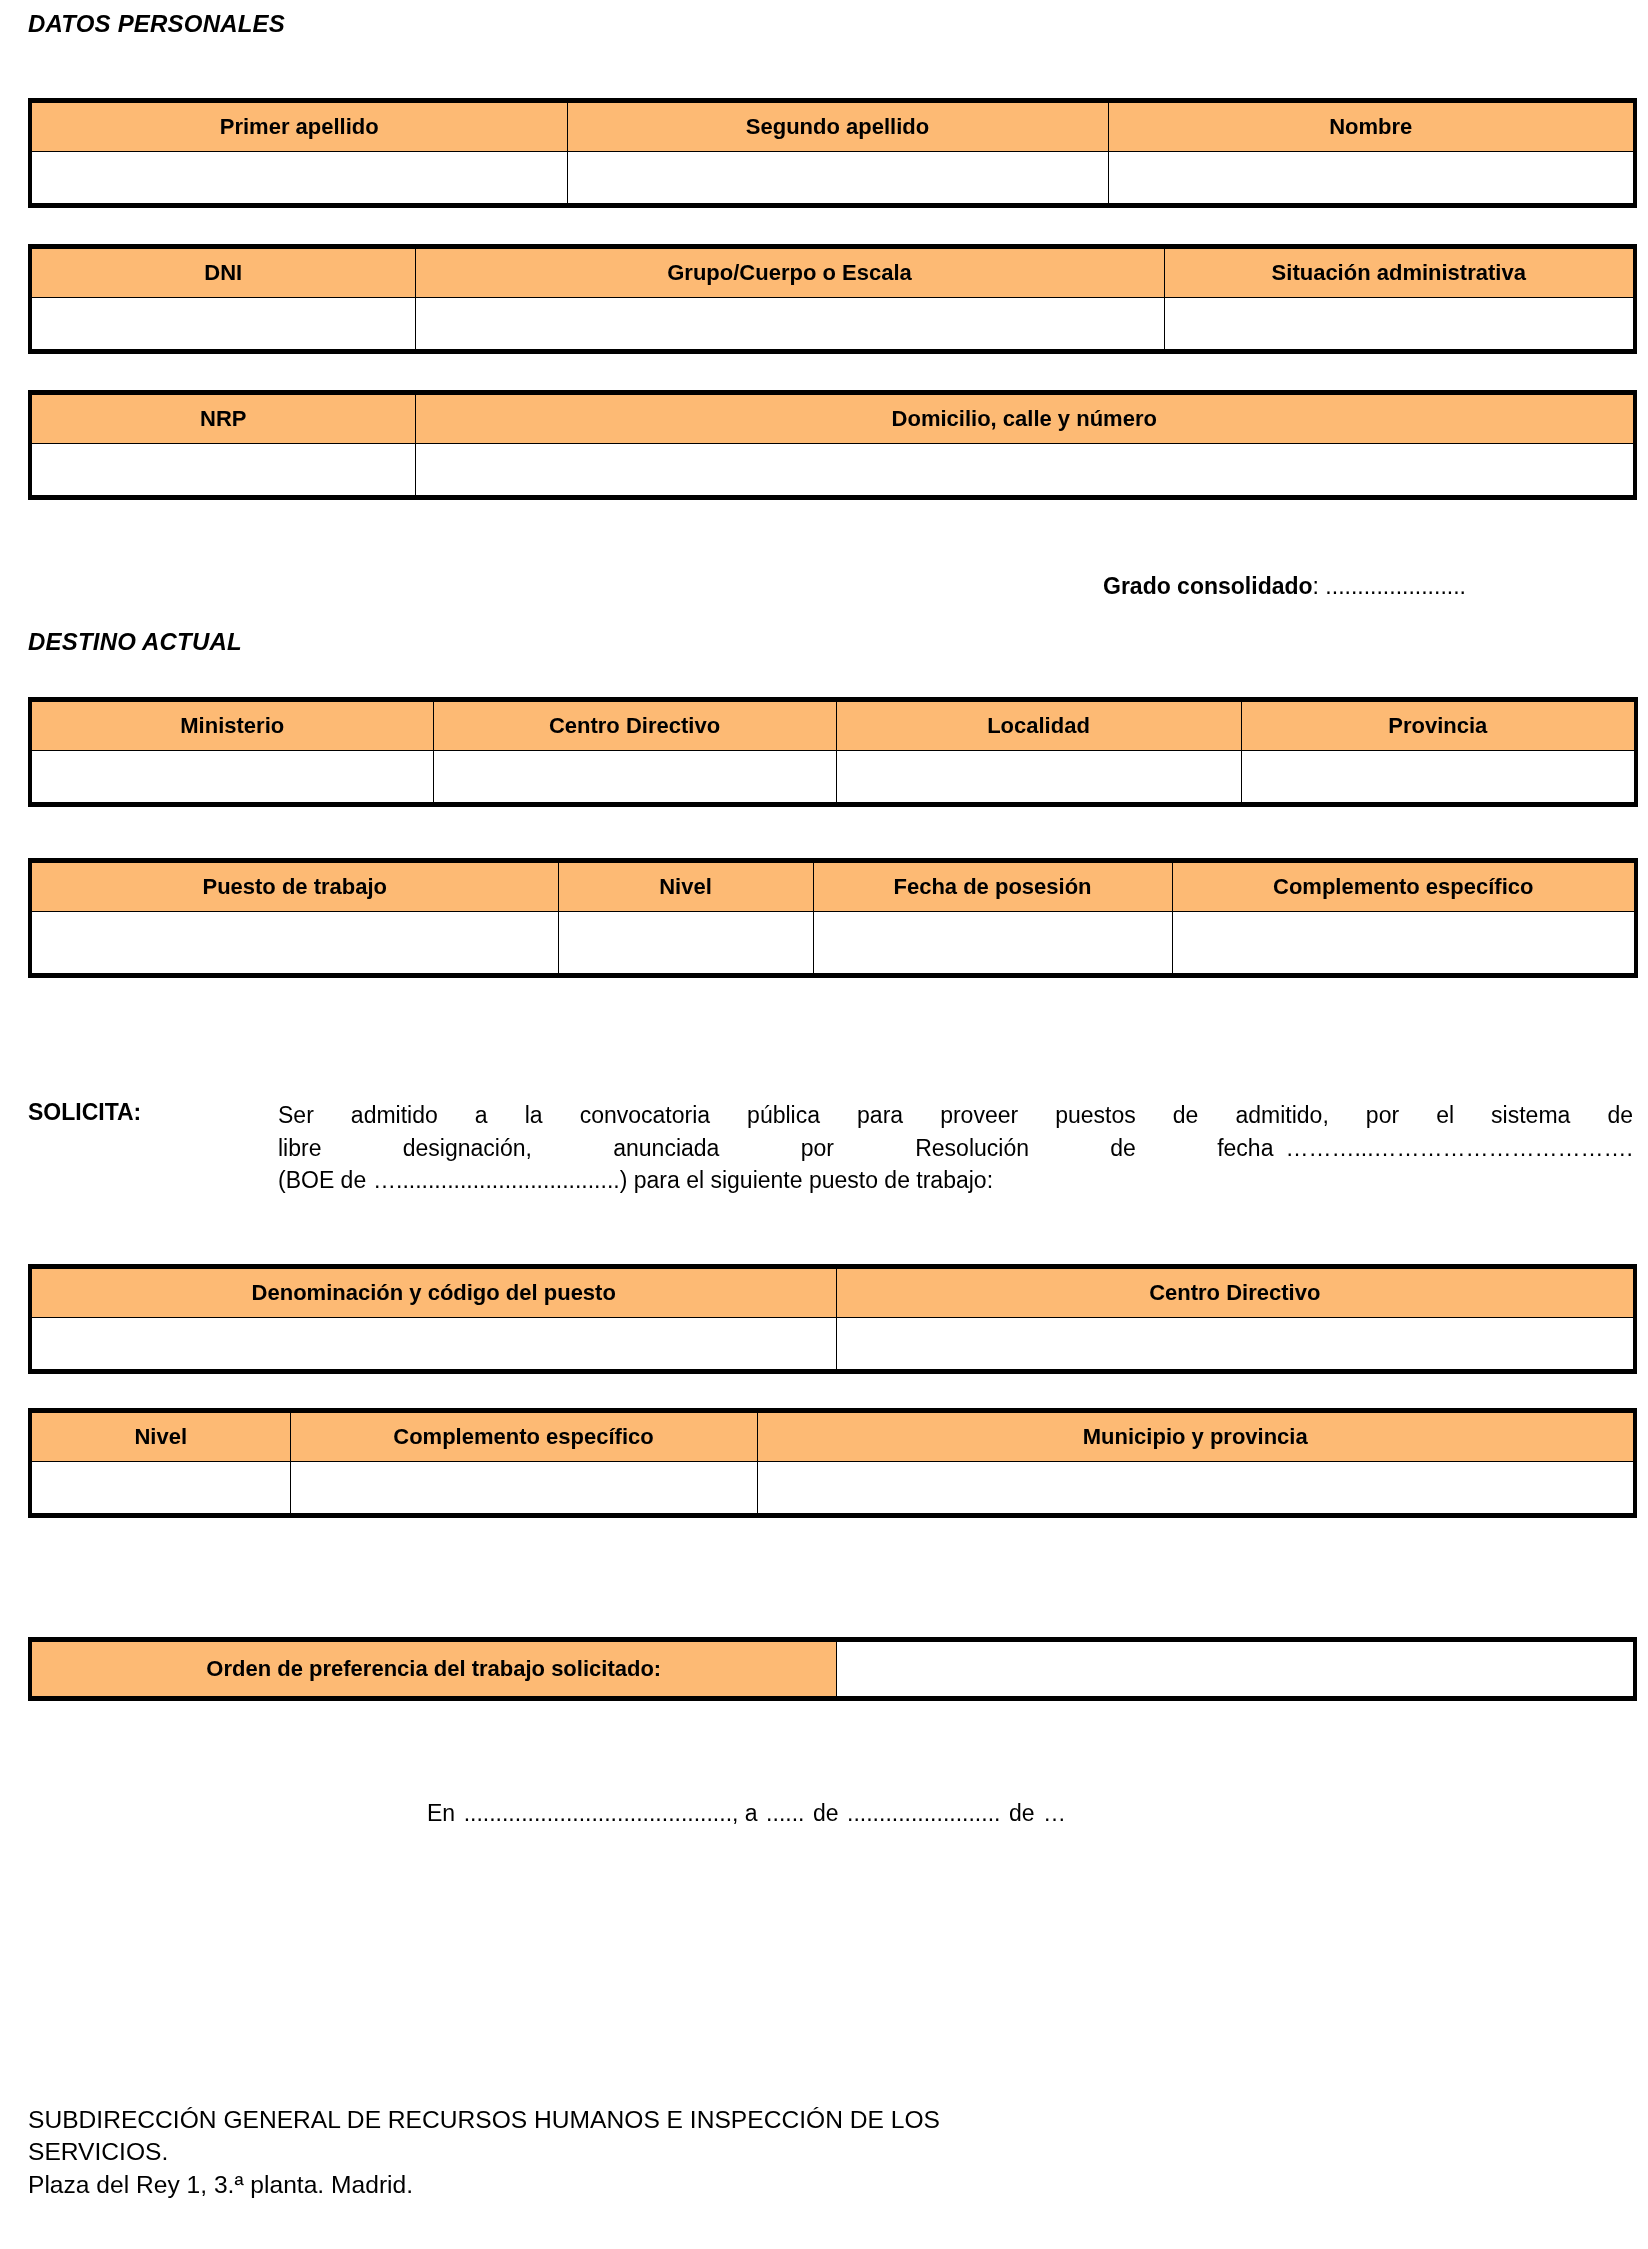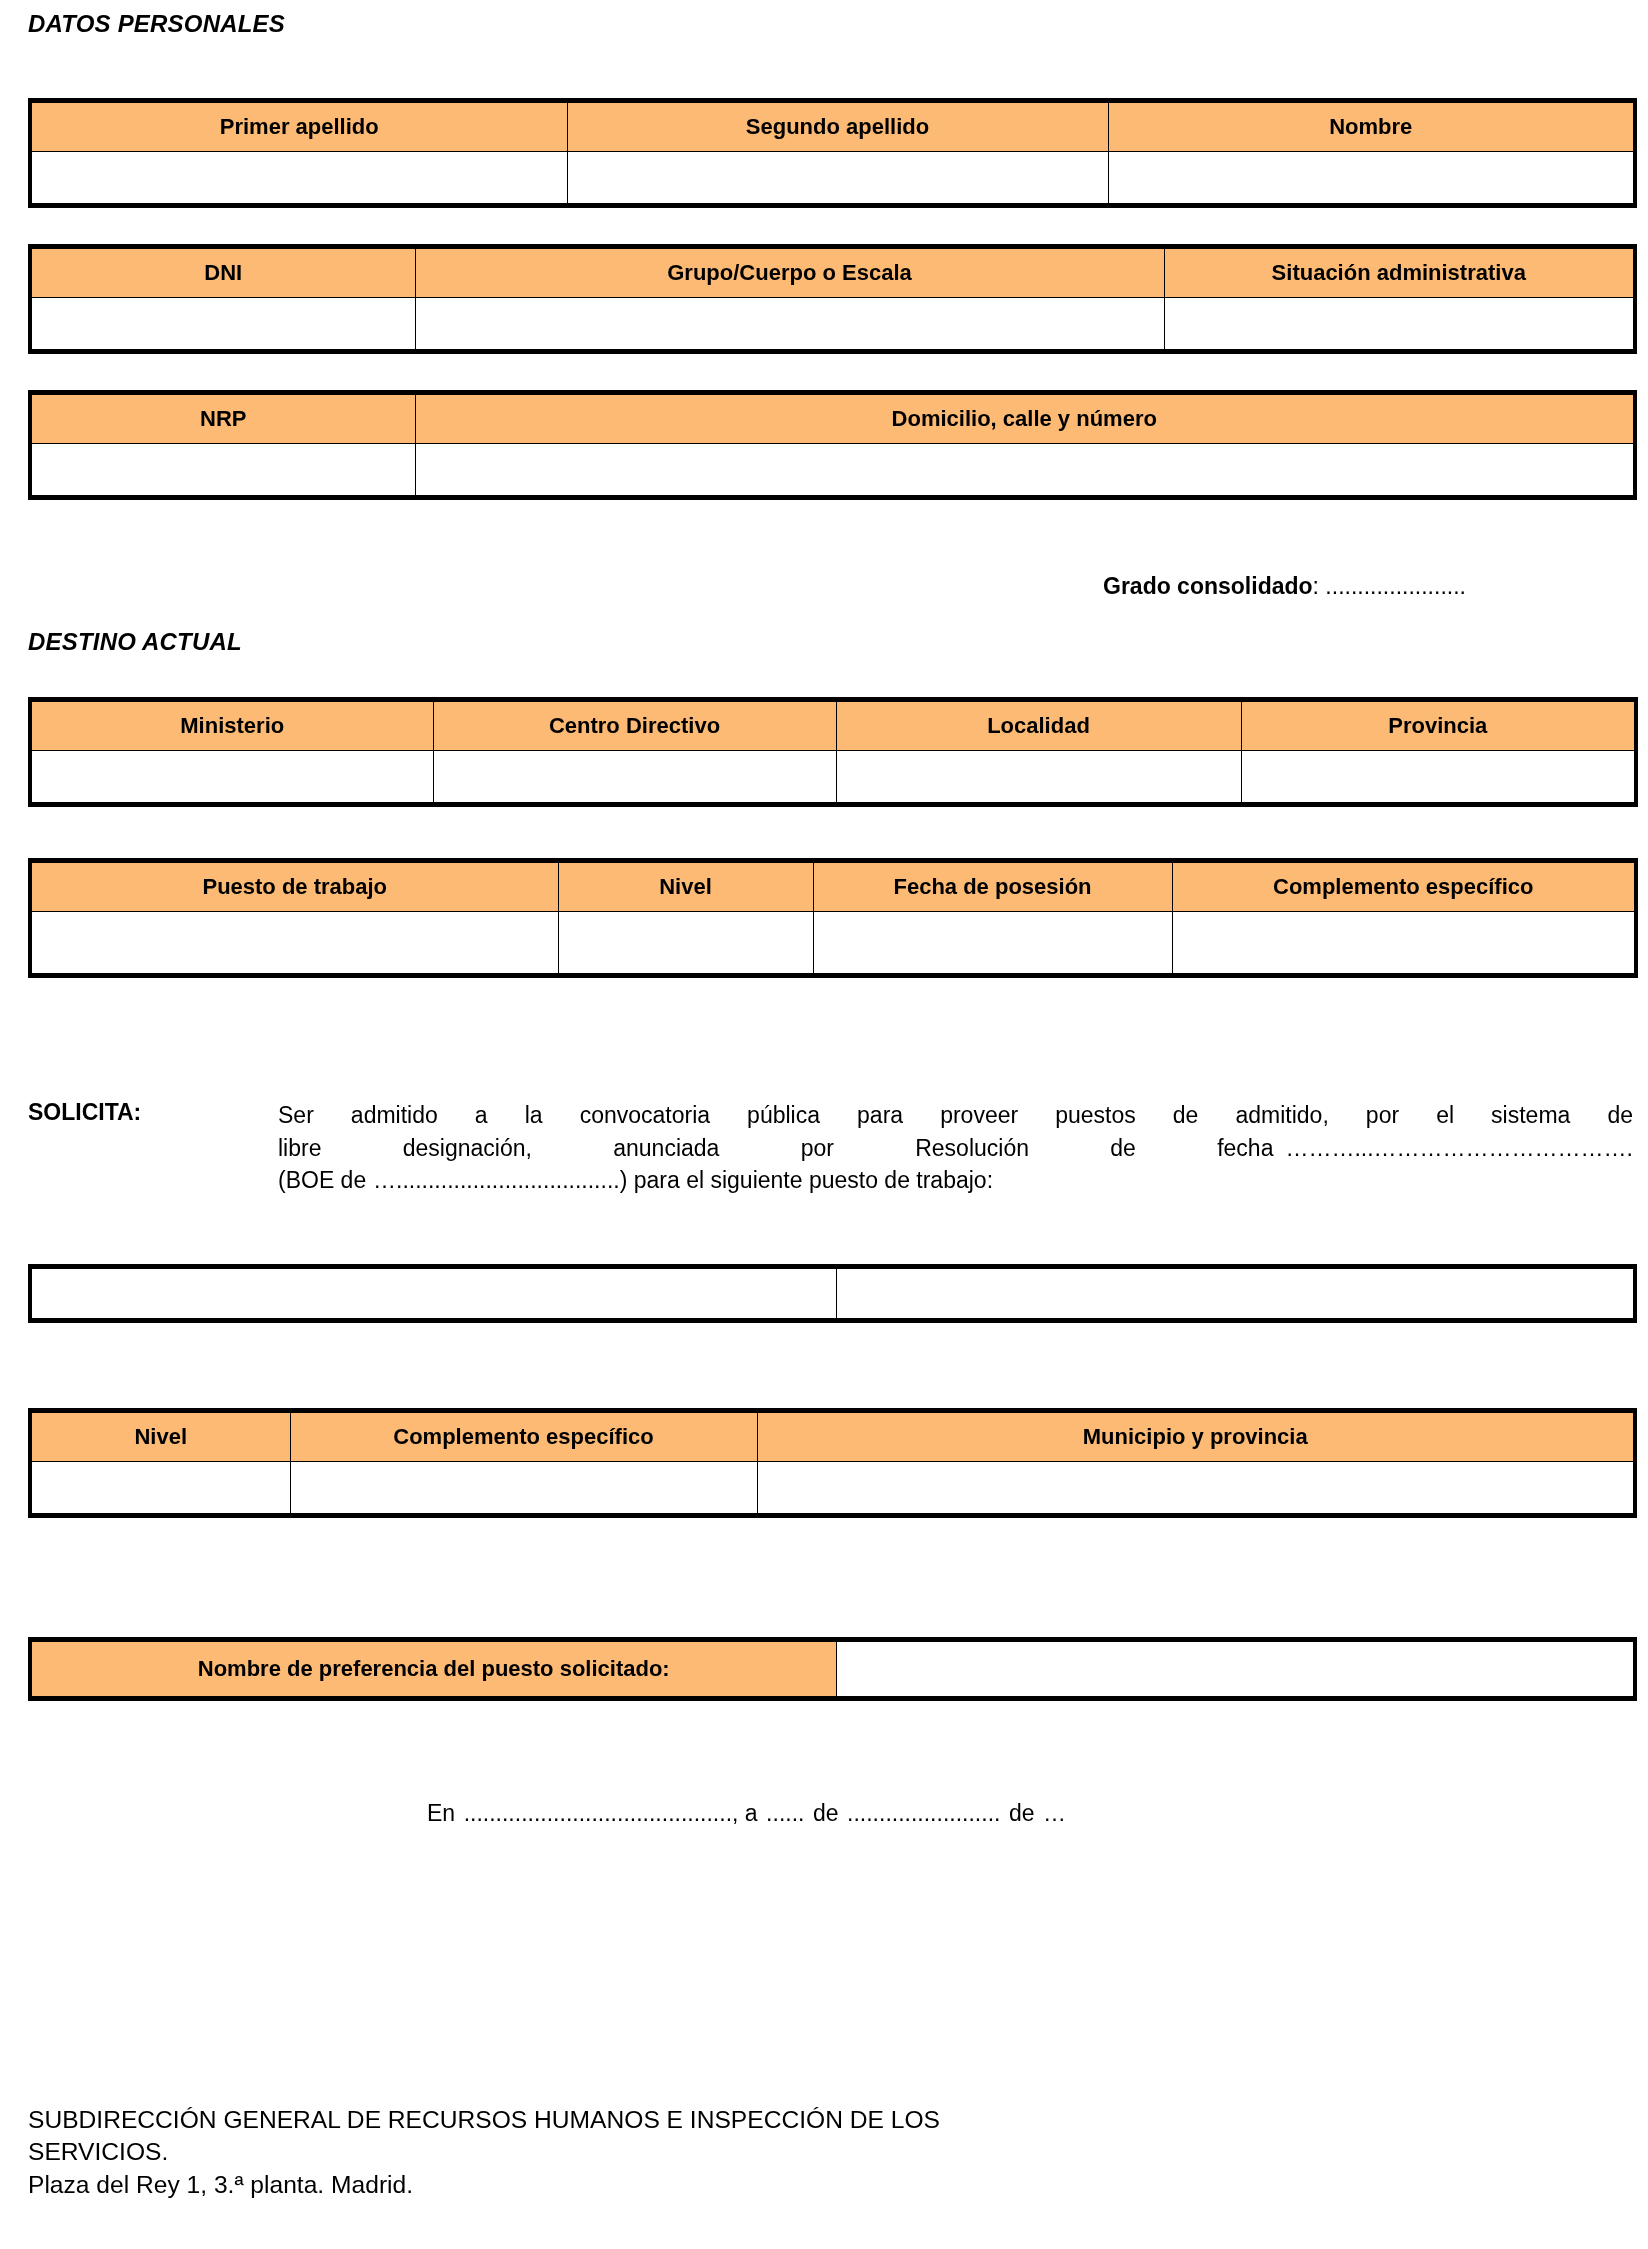--- a/index.html
+++ b/index.html
@@ -242,20 +242,24 @@
       <span class="l3"><span>(BOE de</span><span style="padding-left:6.8px;">…...................................</span><span>) para el siguiente puesto de trabajo:</span></span>
     </div>
   </div>
 
   <table class="form-table" style="left:28px; top:1264px; width:1605px;">
     <colgroup>
       <col style="width:806px">
       <col style="width:799px">
     </colgroup>
     <tbody>
+      <tr>
+        <td class="hdr">Denominación y código del puesto</td>
+        <td class="hdr">Centro Directivo</td>
+      </tr>
       <tr class="thick-below">
         <td class="val"></td>
         <td class="val"></td>
       </tr>
     </tbody>
   </table>
 
   <table class="form-table" style="left:28px; top:1408px; width:1605px;">
     <colgroup>
       <col style="width:260px">
@@ -276,21 +280,21 @@
     </tbody>
   </table>
 
   <table class="form-table" style="left:28px; top:1637px; width:1605px;">
     <colgroup>
       <col style="width:806px">
       <col style="width:799px">
     </colgroup>
     <tbody>
       <tr>
-        <td class="hdr" style="height:59px;">Nombre de preferencia del puesto solicitado:</td>
+        <td class="hdr" style="height:59px;">Orden de preferencia del trabajo solicitado:</td>
         <td class="val" style="height:59px;"></td>
       </tr>
     </tbody>
   </table>
 
   <div class="en-line" style="left:427px; top:1800px;">
     <span>En</span><span style="padding-left:8.5px;">..........................................</span><span>, a</span><span style="padding-left:8.5px;">......</span><span style="padding-left:8.5px;">de</span><span style="padding-left:8.5px;">........................</span><span style="padding-left:8.5px;">de</span><span style="padding-left:8.5px;">…</span>
   </div>
 
   <div class="footer" style="left:28px; top:2104px; width:1442px;">

